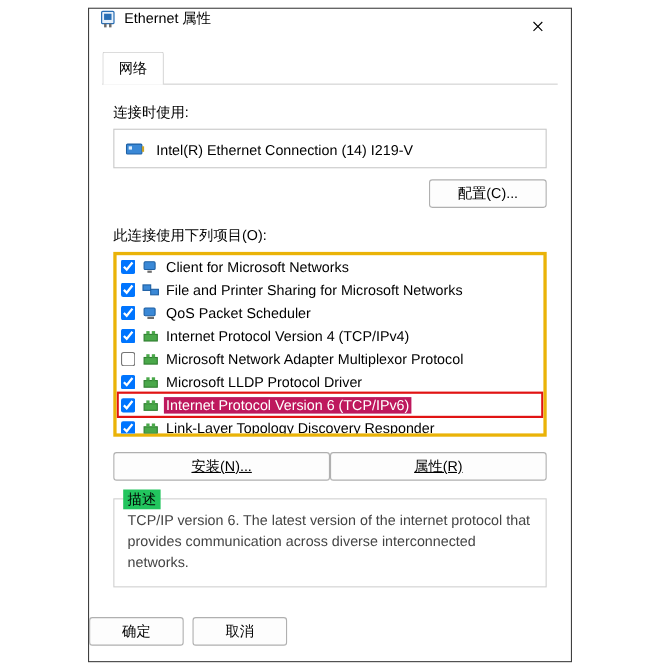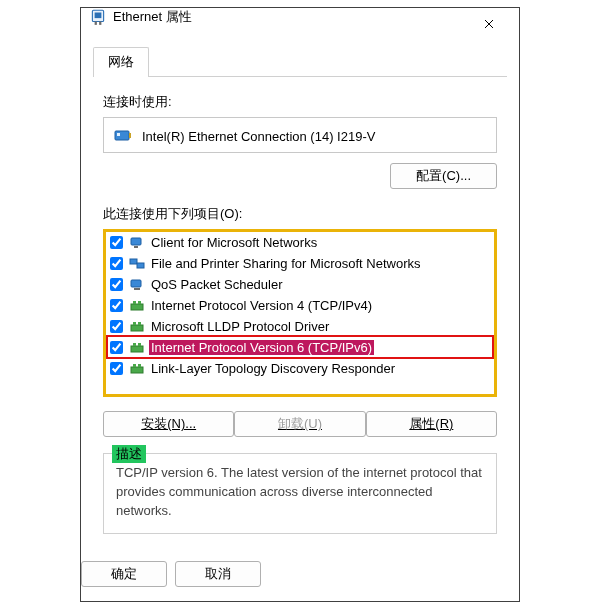--- a/index.html
+++ b/index.html
@@ -255,20 +255,31 @@
             <span class="proto-icon">
               <svg width="16" height="16" viewBox="0 0 16 16">
                 <rect x="2" y="6" width="12" height="6" fill="#4aa84a" stroke="#2e7d2e"></rect>
                 <rect x="4" y="3" width="3" height="3" fill="#4aa84a"></rect>
                 <rect x="9" y="3" width="3" height="3" fill="#4aa84a"></rect>
               </svg>
             </span>
             <span class="item-label">Internet Protocol Version 4 (TCP/IPv4)</span>
           </div>
           <div class="list-item">
+            <input type="checkbox" style="">
+            <span class="proto-icon">
+              <svg width="16" height="16" viewBox="0 0 16 16">
+                <rect x="2" y="6" width="12" height="6" fill="#4aa84a" stroke="#2e7d2e"></rect>
+                <rect x="4" y="3" width="3" height="3" fill="#4aa84a"></rect>
+                <rect x="9" y="3" width="3" height="3" fill="#4aa84a"></rect>
+              </svg>
+            </span>
+            <span class="item-label">Microsoft Network Adapter Multiplexor Protocol</span>
+          </div>
+          <div class="list-item">
             <input type="checkbox" checked="" style="">
             <span class="proto-icon">
               <svg width="16" height="16" viewBox="0 0 16 16">
                 <rect x="2" y="6" width="12" height="6" fill="#4aa84a" stroke="#2e7d2e"></rect>
                 <rect x="4" y="3" width="3" height="3" fill="#4aa84a"></rect>
                 <rect x="9" y="3" width="3" height="3" fill="#4aa84a"></rect>
               </svg>
             </span>
             <span class="item-label">Microsoft LLDP Protocol Driver</span>
           </div>
@@ -292,21 +303,20 @@
                 <rect x="4" y="3" width="3" height="3" fill="#4aa84a"></rect>
                 <rect x="9" y="3" width="3" height="3" fill="#4aa84a"></rect>
               </svg>
             </span>
             <span class="item-label">Link-Layer Topology Discovery Responder</span>
           </div>
         </div>
 
       <div class="triple-row">
         <button class="btn">安装(N)...</button>
-        <button class="btn disabled">卸载(U)</button>
         <button class="btn">属性(R)</button>
       </div>
 
       <div class="group">
         <div class="group-title">描述</div>
         <div class="desc-text">TCP/IP version 6. The latest version of the internet protocol that provides communication across diverse interconnected networks.</div>
       </div>
 
     </div>
   </div>

